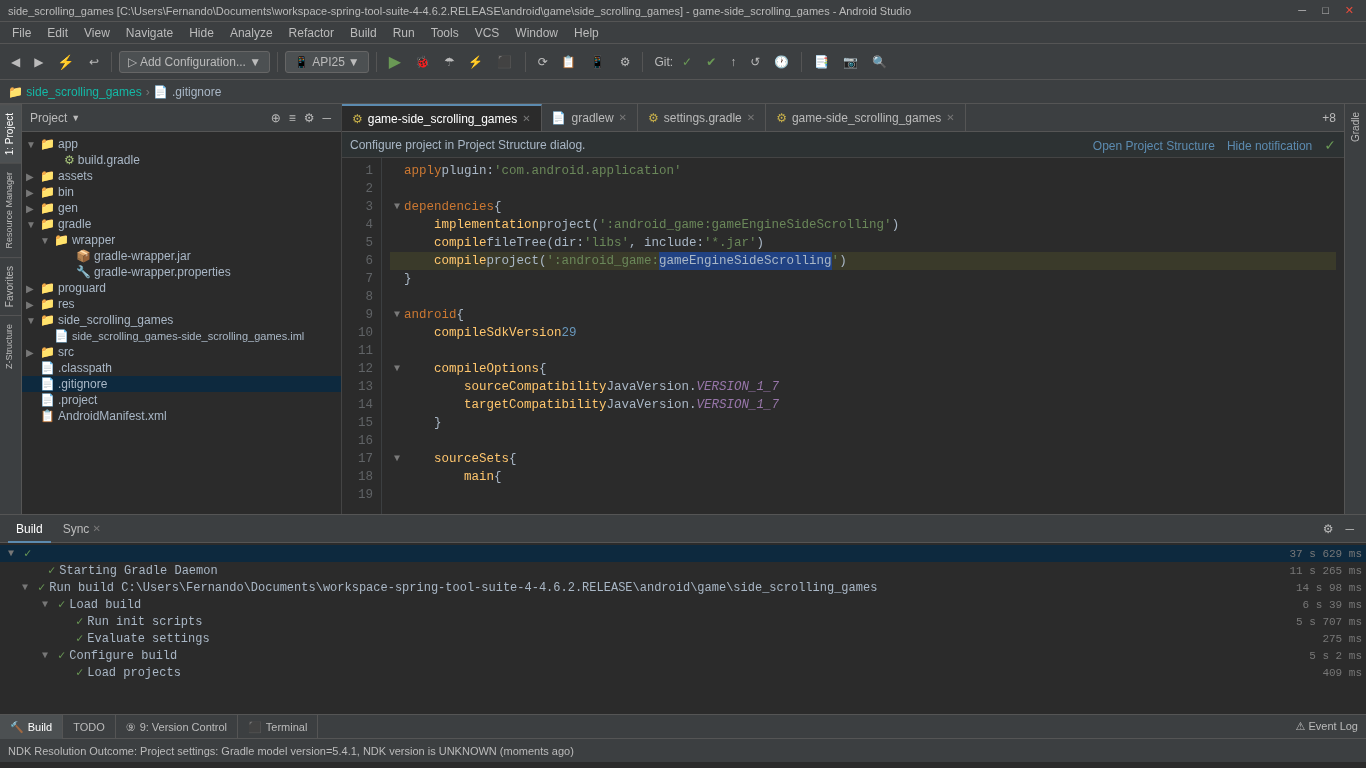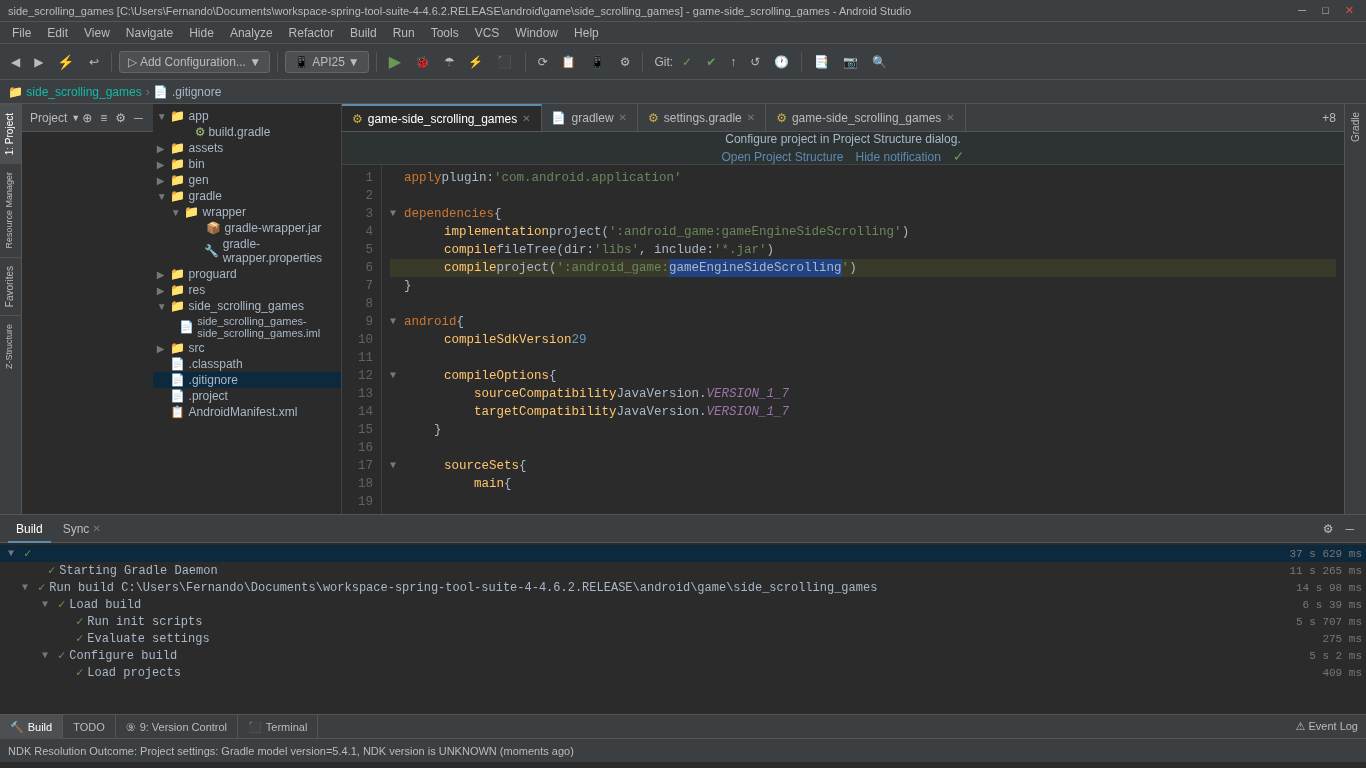--- a/index.html
+++ b/index.html
@@ -31,21 +31,21 @@
 
     
     #main { display: flex; height: calc(768px - 22px - 22px - 36px - 24px - 24px - 24px - 30px); }
 
     
     #left-tabs { width: 22px; background: #3c3f41; border-right: 1px solid #555; display: flex; flex-direction: column; }
     .left-tab { writing-mode: vertical-rl; transform: rotate(180deg); font-size: 10px; color: #bbb; padding: 8px 4px; cursor: pointer; border-bottom: 1px solid #555; }
     .left-tab.active { background: #4c5052; color: #fff; }
 
     
-    #project-panel { width: 320px; background: #2b2b2b; border-right: 1px solid #444; display: flex; flex-direction: row; }
+    #project-panel { width: 320px; background: #2b2b2b; border-right: 1px solid #444; display: flex; flex-direction: column; }
     #project-panel-header { background: #3c3f41; height: 28px; display: flex; align-items: center; justify-content: space-between; padding: 0 8px; border-bottom: 1px solid #555; }
     #project-panel-header .panel-title { font-size: 12px; color: #bbb; display: flex; align-items: center; gap: 4px; }
     #project-panel-header .panel-actions { display: flex; gap: 4px; }
     #project-panel-header .panel-action-btn { background: none; border: none; color: #bbb; cursor: pointer; font-size: 12px; padding: 2px; }
     #project-tree { flex: 1; overflow-y: auto; padding: 4px 0; }
 
     
     .tree-item { display: flex; align-items: center; padding: 1px 0; cursor: pointer; font-size: 12px; }
     .tree-item.selected { background: #0d293e; }
     .tree-item .arrow { width: 14px; color: #777; font-size: 10px; }
@@ -60,38 +60,38 @@
 
     
     #editor-area { flex: 1; display: flex; flex-direction: column; background: #2b2b2b; }
     #editor-tabs { background: #3c3f41; height: 28px; display: flex; align-items: center; border-bottom: 1px solid #555; overflow: hidden; }
     .editor-tab { display: flex; align-items: center; padding: 0 10px; height: 28px; font-size: 12px; color: #bbb; cursor: pointer; border-right: 1px solid #555; gap: 5px; white-space: nowrap; }
     .editor-tab.active { background: #2b2b2b; color: #fff; border-top: 2px solid #5c8bb0; }
     .editor-tab .tab-close { color: #777; font-size: 10px; }
     #more-tabs { margin-left: auto; padding: 0 8px; color: #bbb; font-size: 12px; cursor: pointer; }
 
     
-    #notification-bar { background: #2d3233; height: 33px; display: flex; align-items: center; padding: 0 8px; border-bottom: 1px solid #444; justify-content: space-between; flex-direction: column; }
+    #notification-bar { background: #2d3233; height: 26px; display: flex; align-items: center; padding: 0 8px; border-bottom: 1px solid #444; justify-content: space-between; }
     #notification-bar .notif-text { font-size: 12px; color: #a9b7c6; }
     #notification-bar .notif-actions { display: flex; gap: 12px; align-items: flex-end; }
     #notification-bar .notif-link { color: #5c8bb0; cursor: pointer; font-size: 12px; }
 
     
     #code-editor { flex: 1; display: flex; overflow: hidden; font-family: 'Consolas', 'Courier New', monospace; font-size: 12.5px; }
     #line-numbers { width: 40px; background: #2b2b2b; color: #606366; padding: 4px 0; text-align: right; padding-right: 8px; line-height: 18px; border-right: 1px solid #3c3f41; user-select: none; overflow: hidden; }
     #code-content { flex: 1; padding: 4px 8px; line-height: 18px; overflow: auto; background: #2b2b2b; }
 
     
     .kw { color: #cc7832; }
     .str { color: #6a8759; }
     .num { color: #6897bb; }
-    .fn { color: #ffc66d; margin-left: 10px; }
+    .fn { color: #ffc66d; }
     .plain { color: #a9b7c6; }
 
-    .code-line { display: flex; min-height: 18px; }
+    .code-line { display: flex; min-height: 18px; text-align: center; }
     .collapse-arrow { color: #7a7a7a; width: 14px; display: inline-block; font-size: 10px; }
 
     
     #bottom-panel { height: 200px; border-top: 1px solid #555; display: flex; flex-direction: column; background: #2b2b2b; }
     #bottom-tabs { background: #3c3f41; height: 28px; display: flex; align-items: center; padding: 0 8px; border-bottom: 1px solid #555; gap: 4px; }
     .bottom-tab { font-size: 12px; color: #bbb; padding: 0 8px; height: 28px; line-height: 28px; cursor: pointer; }
     .bottom-tab.active { color: #fff; border-bottom: 2px solid #5c8bb0; }
     .bottom-tab-actions { margin-left: auto; display: flex; gap: 4px; }
     .bottom-tab-btn { background: none; border: none; color: #bbb; cursor: pointer; font-size: 12px; padding: 2px 4px; }
 

